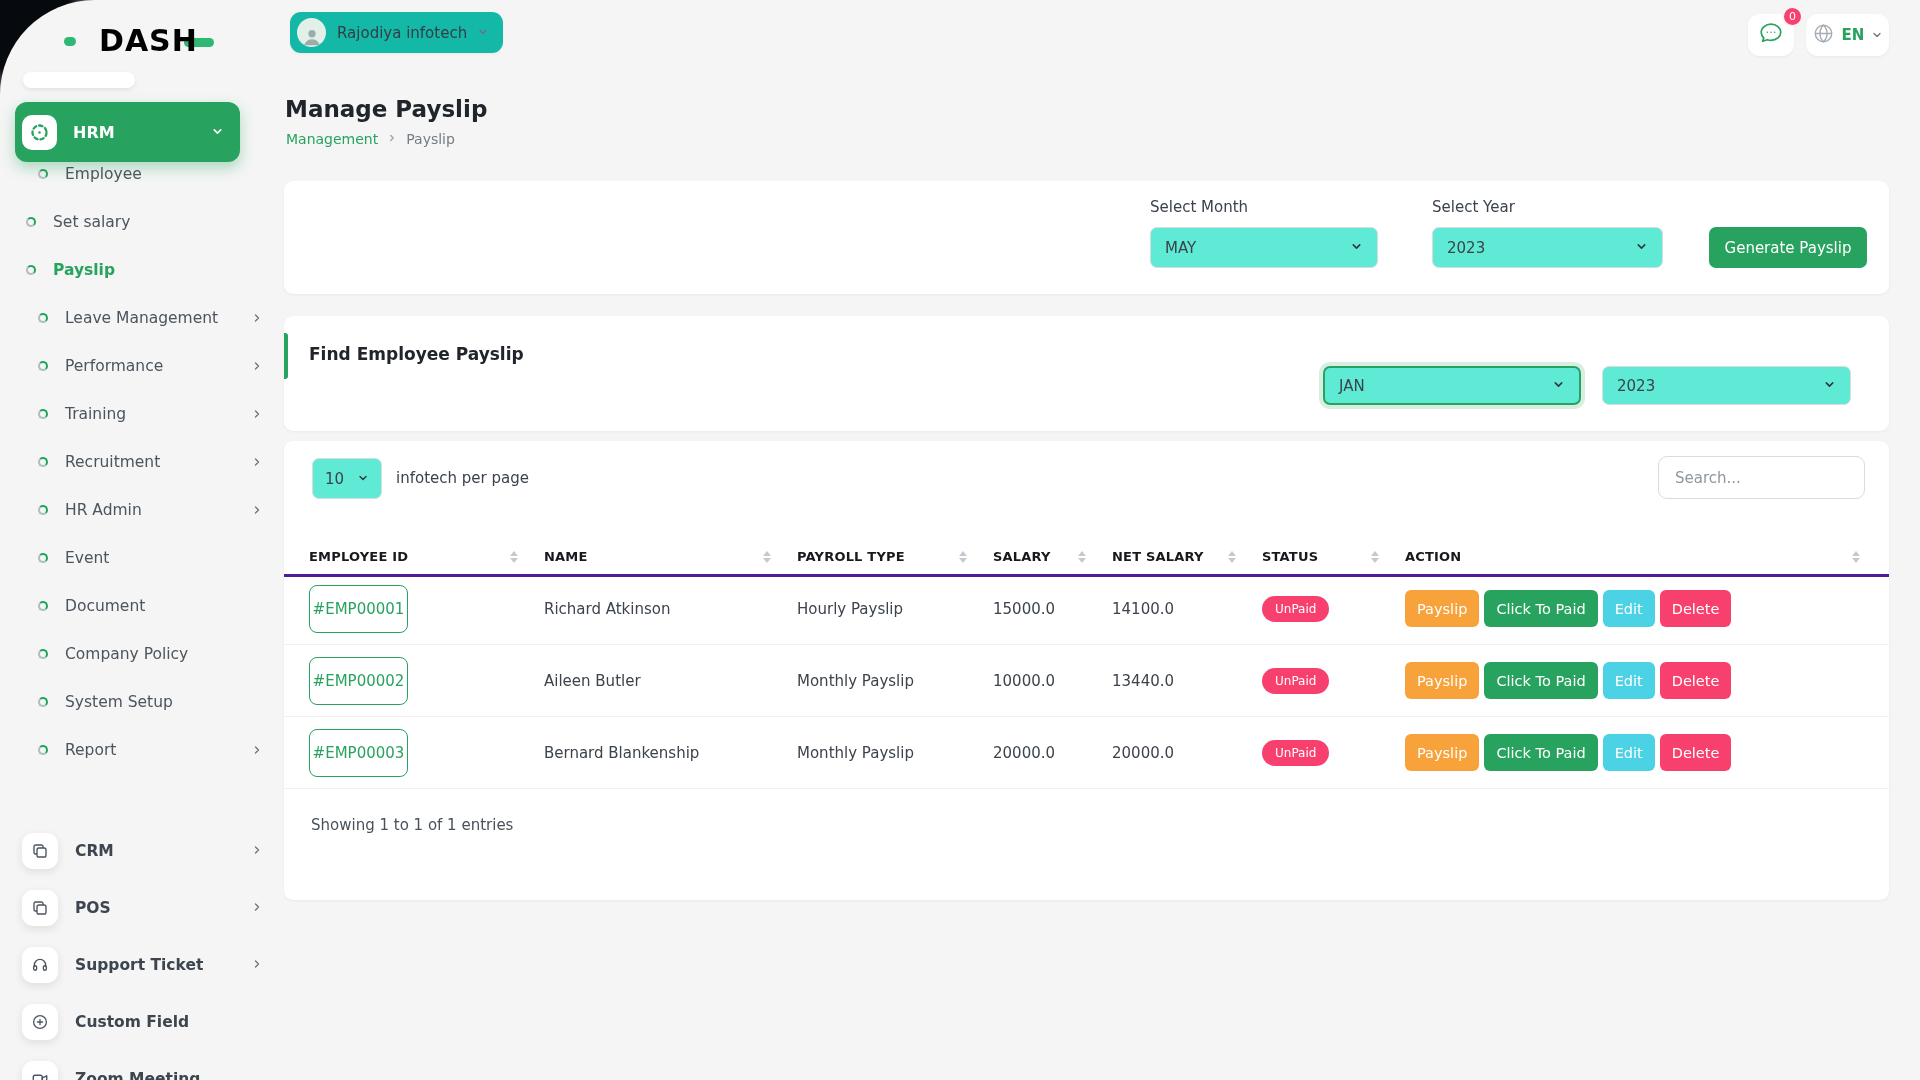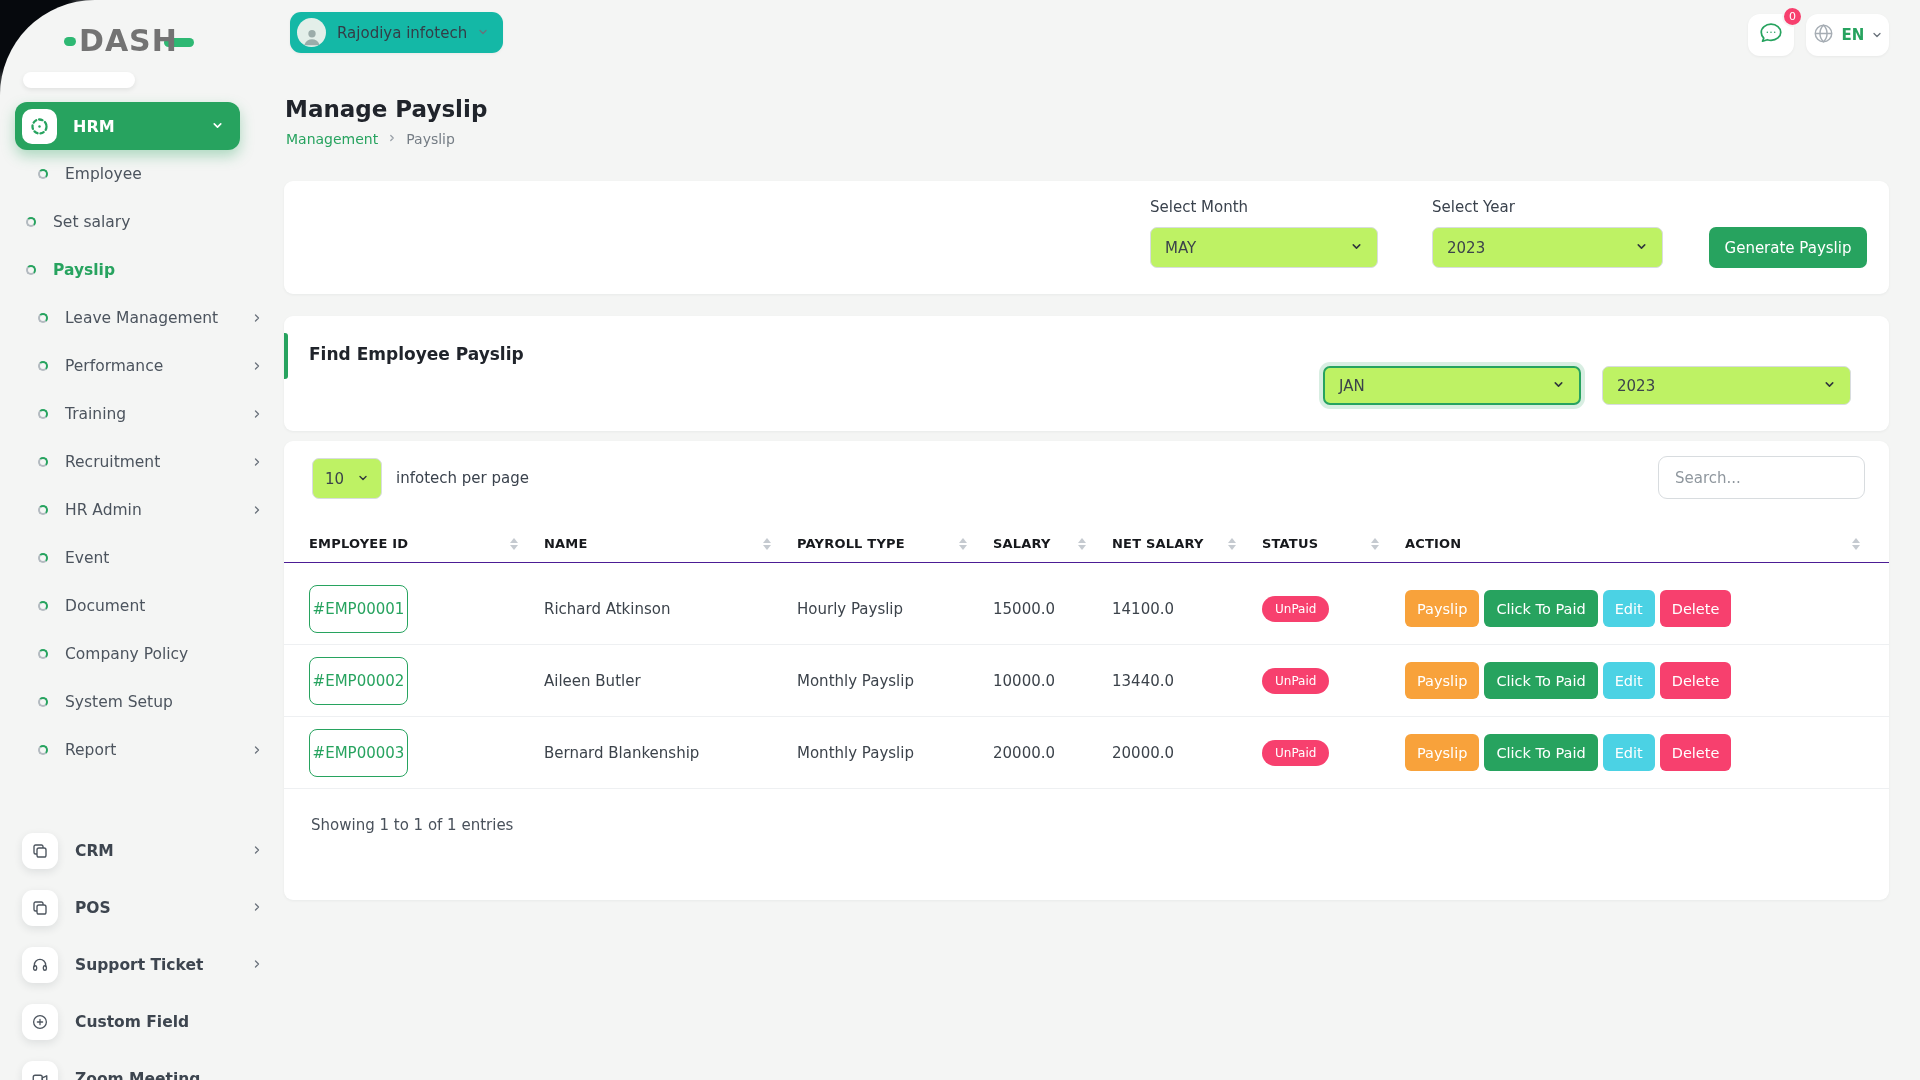--- a/index.html
+++ b/index.html
@@ -13,25 +13,25 @@
 
   
   .corner-dark{position:absolute;left:0;top:0;width:170px;height:170px;
     background:radial-gradient(circle 170px at 0 0,#06090d 0,#06090d 40%,rgba(6,9,13,0) 72%);z-index:0;}
   .surface{position:absolute;inset:0;background:var(--bg);border-top-left-radius:95px;z-index:1;}
   #app > .layer{position:absolute;inset:0;z-index:2;}
 
   
   .logo{position:absolute;left:64px;top:24px;display:flex;align-items:center;height:34px;}
   .logo .dot{width:12px;height:9px;border-radius:5px;background:#2eb873;margin-right:3px;}
-  .logo .word{font-size:30px;font-weight:800;letter-spacing:1px;color:#737373;position:relative;line-height:1;}
+  .logo .word{font-size:30px;font-weight:800;letter-spacing:1px;color:#000000;position:relative;line-height:1;margin-left:20px;}
   .logo .bar{width:30px;height:9px;border-radius:5px;background:#2eb873;margin-left:-14px;margin-top:2px;}
   .scroll-peek{position:absolute;left:23px;top:72px;width:112px;height:16px;background:#fff;border-radius:9px;box-shadow:0 2px 5px rgba(0,0,0,.08);}
 
-  .hrm-pill{position:absolute;left:15px;top:102px;width:225px;height:48px;background:var(--primary);
+  .hrm-pill{position:absolute;left:15px;top:102px;width:225px;height:60px;background:var(--primary);
     border-radius:12px;display:flex;align-items:center;padding:0 16px 0 7px;box-shadow:0 6px 14px rgba(39,163,95,.35);cursor:pointer;}
   .hrm-pill .iconbox{width:35px;height:35px;background:#fff;border-radius:10px;display:flex;align-items:center;justify-content:center;}
   .hrm-pill .lbl{color:#fff;font-weight:700;font-size:16px;margin-left:16px;flex:1;}
   .nav{position:absolute;left:0;top:150px;width:285px;}
   .nav-item{height:48px;display:flex;align-items:center;padding:0 22px 0 38px;cursor:pointer;}
   .nav-item .bullet{width:10px;height:10px;border-radius:50%;border:2px solid #b3bac0;border-top-color:var(--primary);border-right-color:var(--primary);flex:none;}
   .nav-item .t{font-size:15.5px;color:#4c545e;margin-left:17px;flex:1;}
   .nav-item.sub{padding-left:26px;}
   .nav-item.active .t{color:var(--primary);font-weight:700;}
   .chev{color:#6a727b;flex:none;}
@@ -58,40 +58,40 @@
   .page-title{position:absolute;left:285px;top:96px;font-size:23px;font-weight:700;color:#20242b;}
   .breadcrumb{position:absolute;left:286px;top:131px;display:flex;align-items:center;gap:9px;font-size:14px;}
   .breadcrumb .home{color:var(--primary);cursor:pointer;}
   .breadcrumb .sep{color:#9aa1a8;font-size:11px;}
   .breadcrumb .cur{color:#757d85;}
 
   
   .card{position:absolute;background:#fff;border-radius:9px;box-shadow:0 1px 3px rgba(20,30,40,.05);}
   .card1{left:284px;top:181px;width:1605px;height:113px;}
   .field-label{position:absolute;font-size:15px;color:#3a424d;}
-  .sel{position:absolute;height:41px;background:#bef264;border:1px solid var(--border);border-radius:7px;
+  .sel{position:absolute;height:41px;background:#5eead4;border:1px solid var(--border);border-radius:7px;
     display:flex;align-items:center;justify-content:space-between;padding:0 14px;font-size:15px;color:#3c434b;cursor:pointer;}
   .sel .chev{color:#30363d;}
   .sel.focus{border:2px solid var(--primary);box-shadow:0 0 0 4px rgba(39,163,95,.18);}
   .btn-generate{position:absolute;left:1425px;top:46px;width:158px;height:41px;background:var(--primary);color:#fff;
     border:none;border-radius:7px;font-size:15px;cursor:pointer;}
 
   .card2{left:284px;top:316px;width:1605px;height:115px;}
   .accent{position:absolute;left:0;top:17px;width:4px;height:46px;background:var(--primary);border-radius:0 3px 3px 0;}
   .card2 h2{position:absolute;left:25px;top:28px;font-size:17px;font-weight:700;color:#20242b;}
 
   .card3{left:284px;top:441px;width:1605px;height:459px;}
   .pagesize{left:28px;top:17px;width:70px;padding:0 12px;}
   .entries-label{position:absolute;left:112px;top:28px;font-size:15px;color:#3a424d;}
   .search{position:absolute;right:24px;top:15px;width:207px;height:43px;border:1px solid var(--border);border-radius:9px;
     padding:0 16px;font-size:15px;color:#3c434b;outline:none;background:#fff;}
   .search::placeholder{color:#8f979e;}
 
   .thead,.trow{display:grid;grid-template-columns:235px 253px 196px 119px 150px 143px 1fr;align-items:center;padding:0 25px;}
-  .thead{position:absolute;left:0;top:84px;width:100%;height:38px;border-bottom:1px solid #4c1d95;}
+  .thead{position:absolute;left:0;top:98px;width:100%;height:38px;border-bottom:3px solid #4c1d95;}
   .th{display:flex;align-items:center;justify-content:space-between;font-size:13px;font-weight:700;color:#17191d;
     letter-spacing:.2px;padding-right:26px;cursor:pointer;}
   .th.last{padding-right:4px;}
   .sort{display:flex;flex-direction:column;gap:2px;}
   .sort i{display:block;width:0;height:0;border-left:4px solid transparent;border-right:4px solid transparent;}
   .sort .up{border-bottom:5px solid #c5cad0;}
   .sort .down{border-top:5px solid #c5cad0;}
   .tbody{position:absolute;left:0;top:132px;width:100%;}
   .trow{height:72px;border-bottom:1px solid #eef0f2;font-size:15px;color:#3c434b;}
   .emp-badge{display:inline-flex;align-items:center;justify-content:center;width:99px;height:48px;border:1px solid var(--primary);

